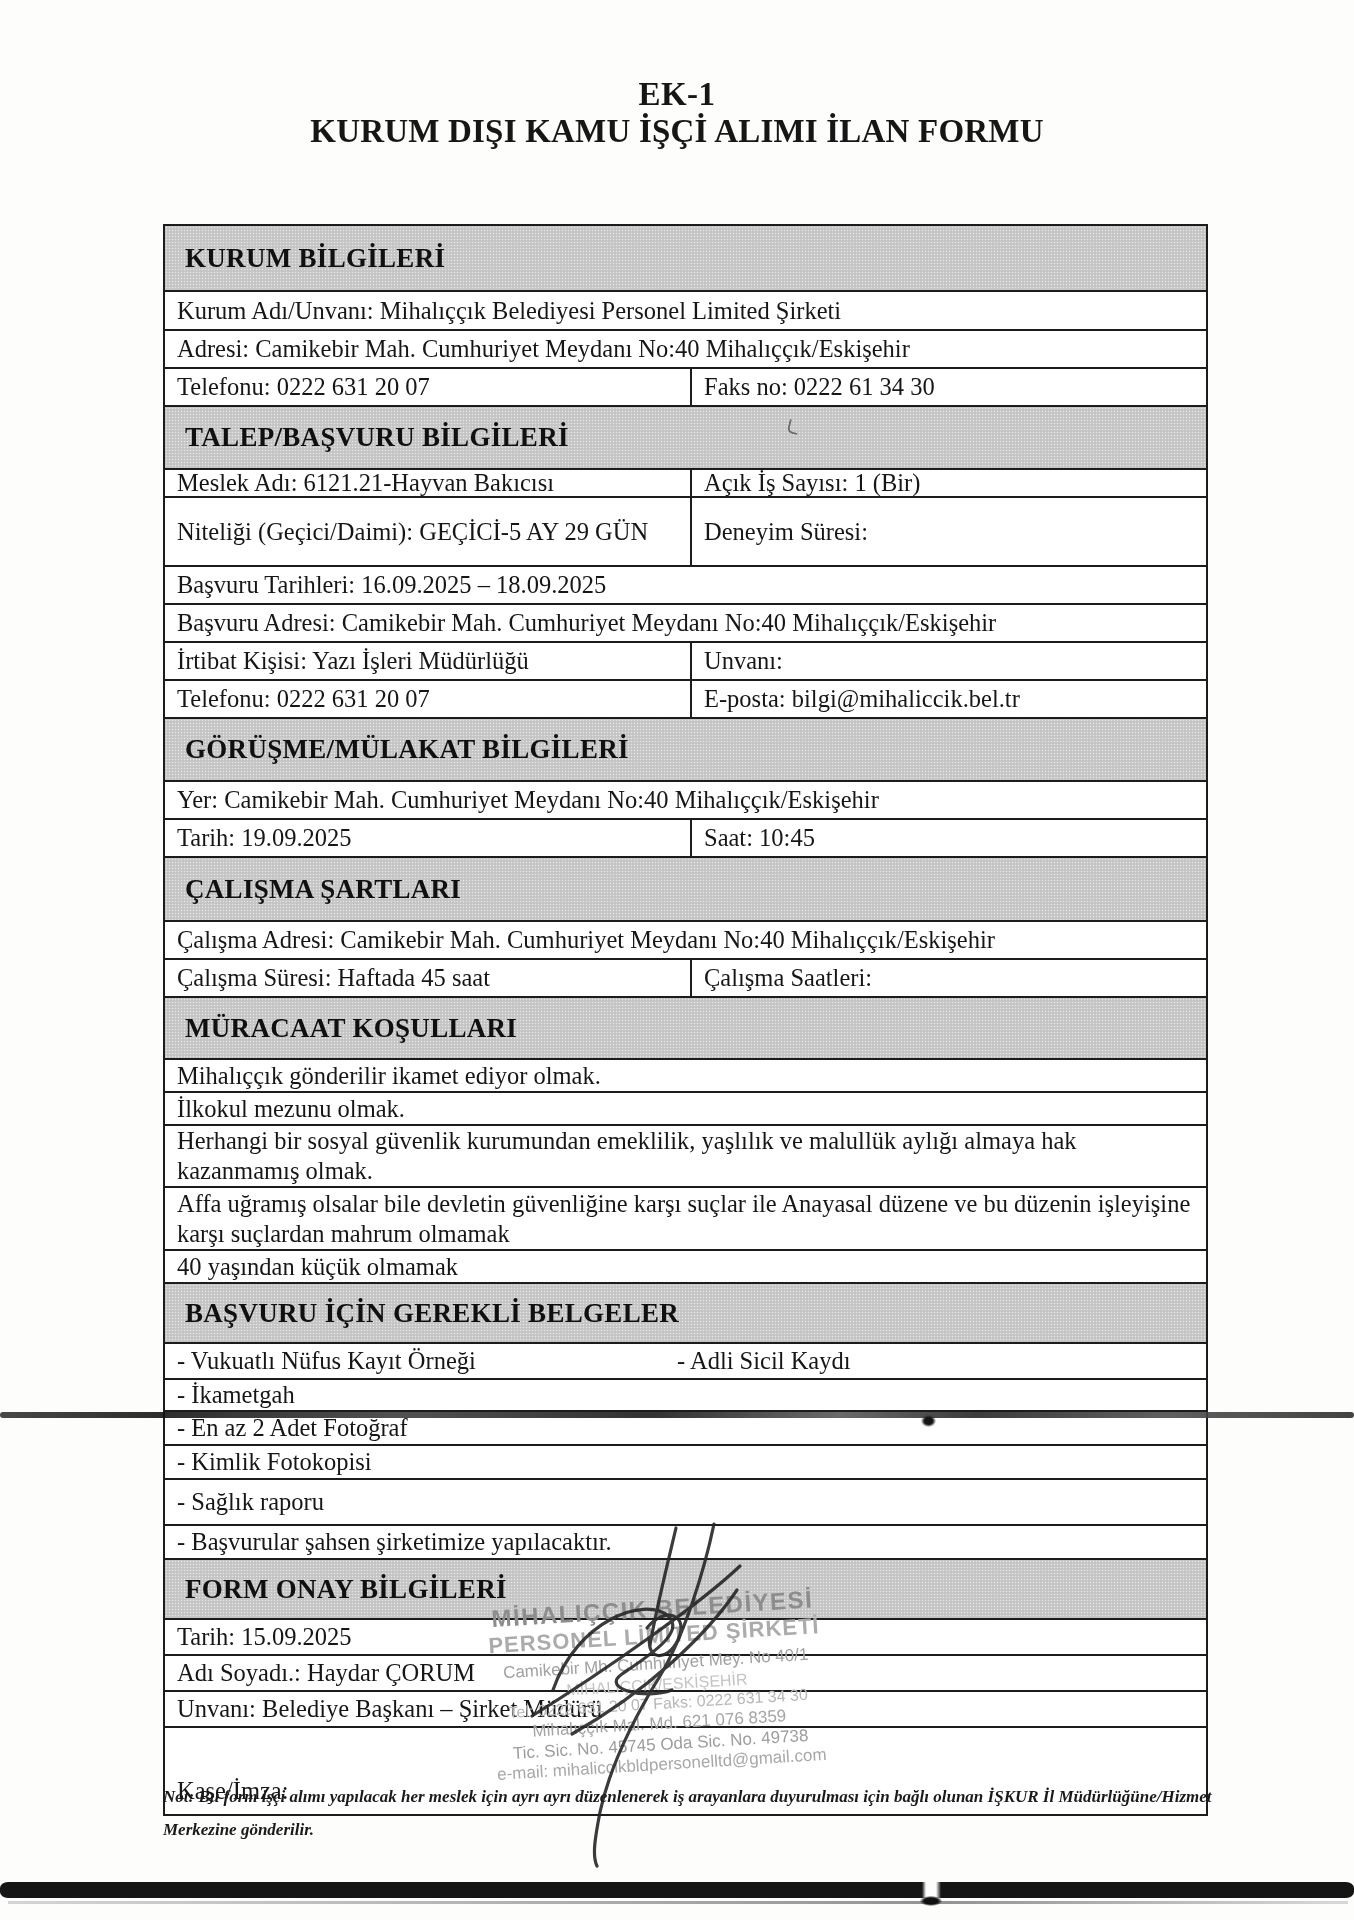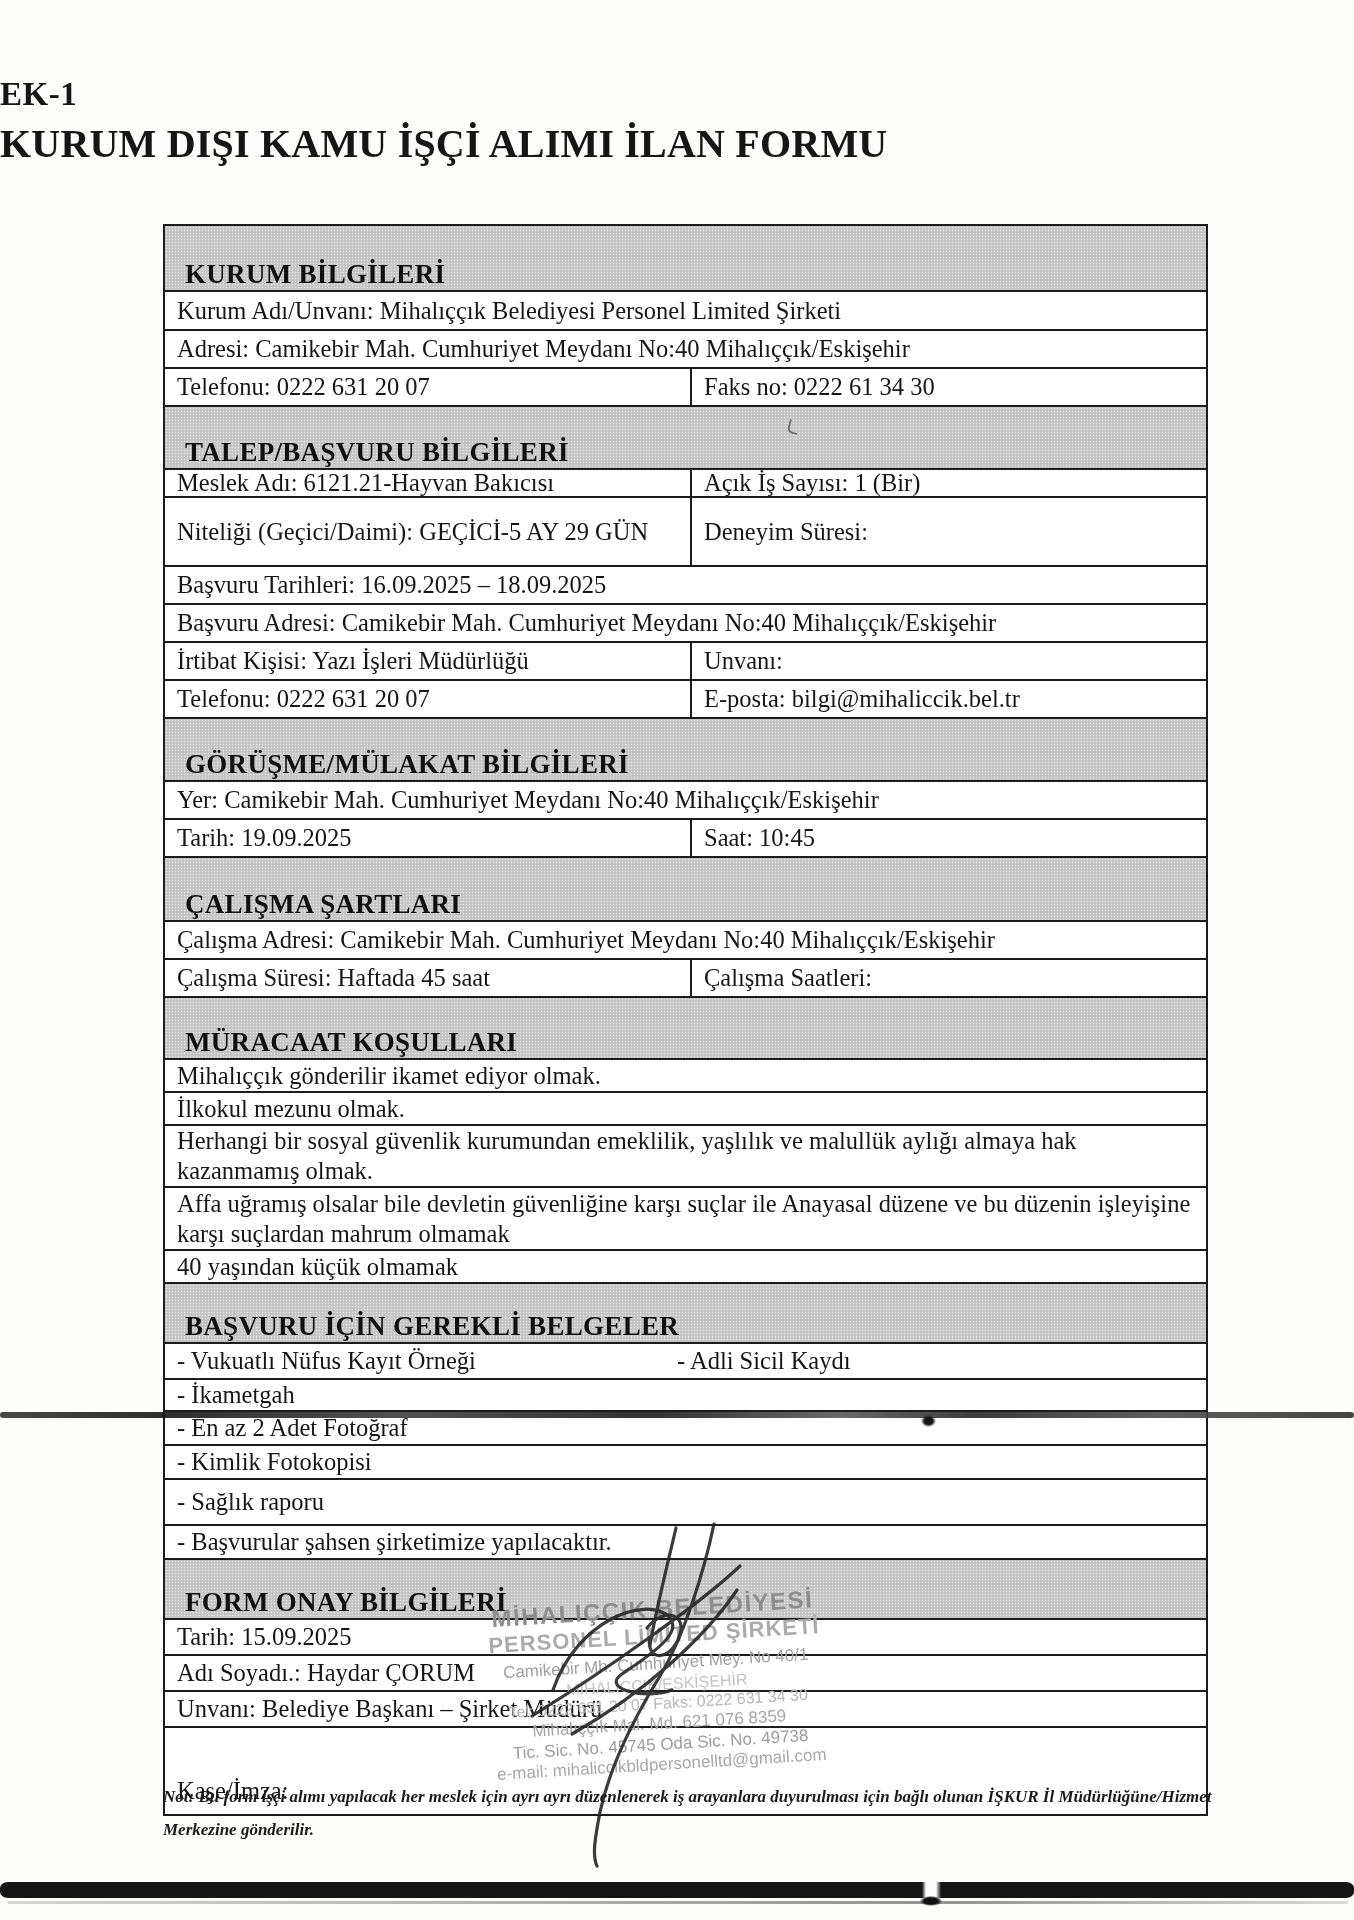--- a/index.html
+++ b/index.html
@@ -1,24 +1,24 @@
 <!DOCTYPE html>
 <html><head>
 <meta charset="utf-8">
 <style>
   html,body{margin:0;padding:0;background:#fdfdfc;}
   .page{position:relative;width:1354px;height:1920px;background:#fdfdfc;overflow:hidden;
         font-family:"Liberation Serif",serif;color:#161616;}
   
-  .title-block{position:absolute;top:76px;left:0;width:1354px;text-align:left;padding-left:0;box-sizing:border-box;}
+  .title-block{position:absolute;top:76px;left:0;width:1354px;text-align:center;padding-left:0;box-sizing:border-box;}
   .t1{font-size:33px;font-weight:bold;letter-spacing:.5px;}
-  .t2{font-size:40px;font-weight:bold;margin-top:7px;letter-spacing:.2px;}
+  .t2{font-size:33px;font-weight:bold;letter-spacing:.2px;}
   
   .doc-table{position:absolute;left:163px;top:224px;width:1045px;border:2.5px solid #1c1c1c;box-sizing:border-box;background:#fff;}
-  .hdr{display:flex;align-items:flex-end;box-sizing:border-box;border-bottom:2px solid #1c1c1c;
+  .hdr{display:flex;align-items:center;box-sizing:border-box;border-bottom:2px solid #1c1c1c;
        padding:0 20px;font-weight:bold;font-size:27px;letter-spacing:.3px;color:#101010;
        background-color:#c9c9c9;
        background-image:radial-gradient(rgba(255,255,255,.55) 20%,transparent 24%),
                         radial-gradient(rgba(0,0,0,.10) 20%,transparent 24%);
        background-size:3px 3px,3px 3px;background-position:0 0,1.5px 1.5px;}
   .r{display:flex;align-items:stretch;box-sizing:border-box;border-bottom:2px solid #1c1c1c;background:#fff;}
   .doc-table > .r:last-child{border-bottom:none;margin-top:40px;}
   .c{display:flex;align-items:center;padding:1px 12px;font-size:24.5px;line-height:30px;box-sizing:border-box;}
   .c.full{flex:1;position:relative;}
   .c.left{width:527px;flex:none;border-right:2px solid #1c1c1c;}

